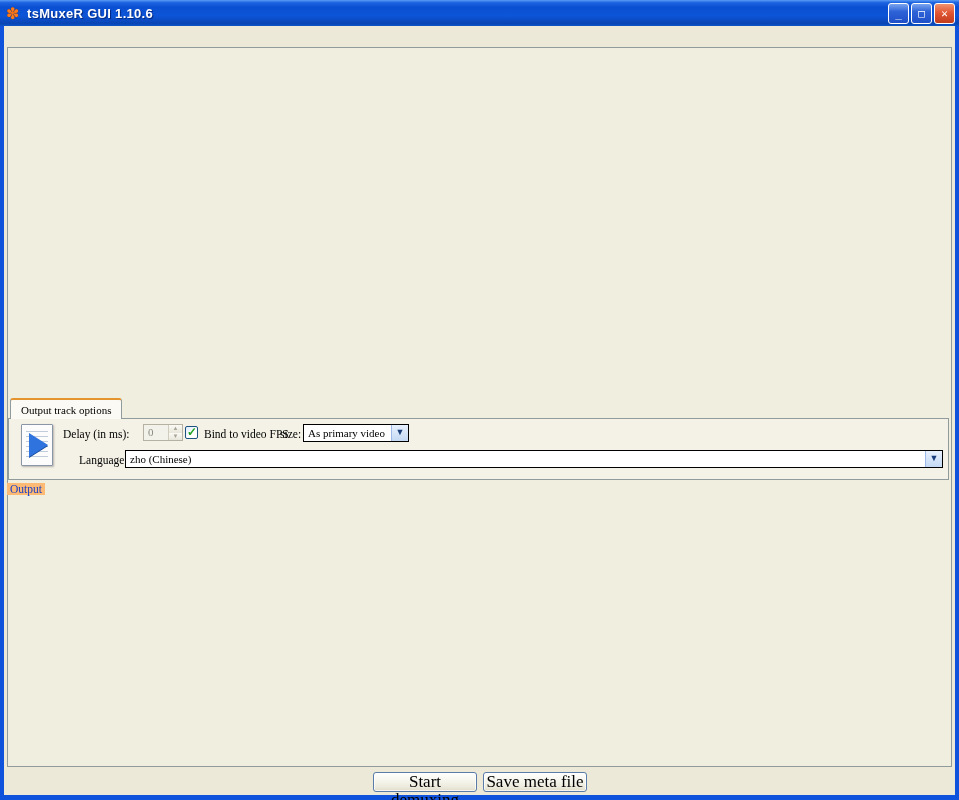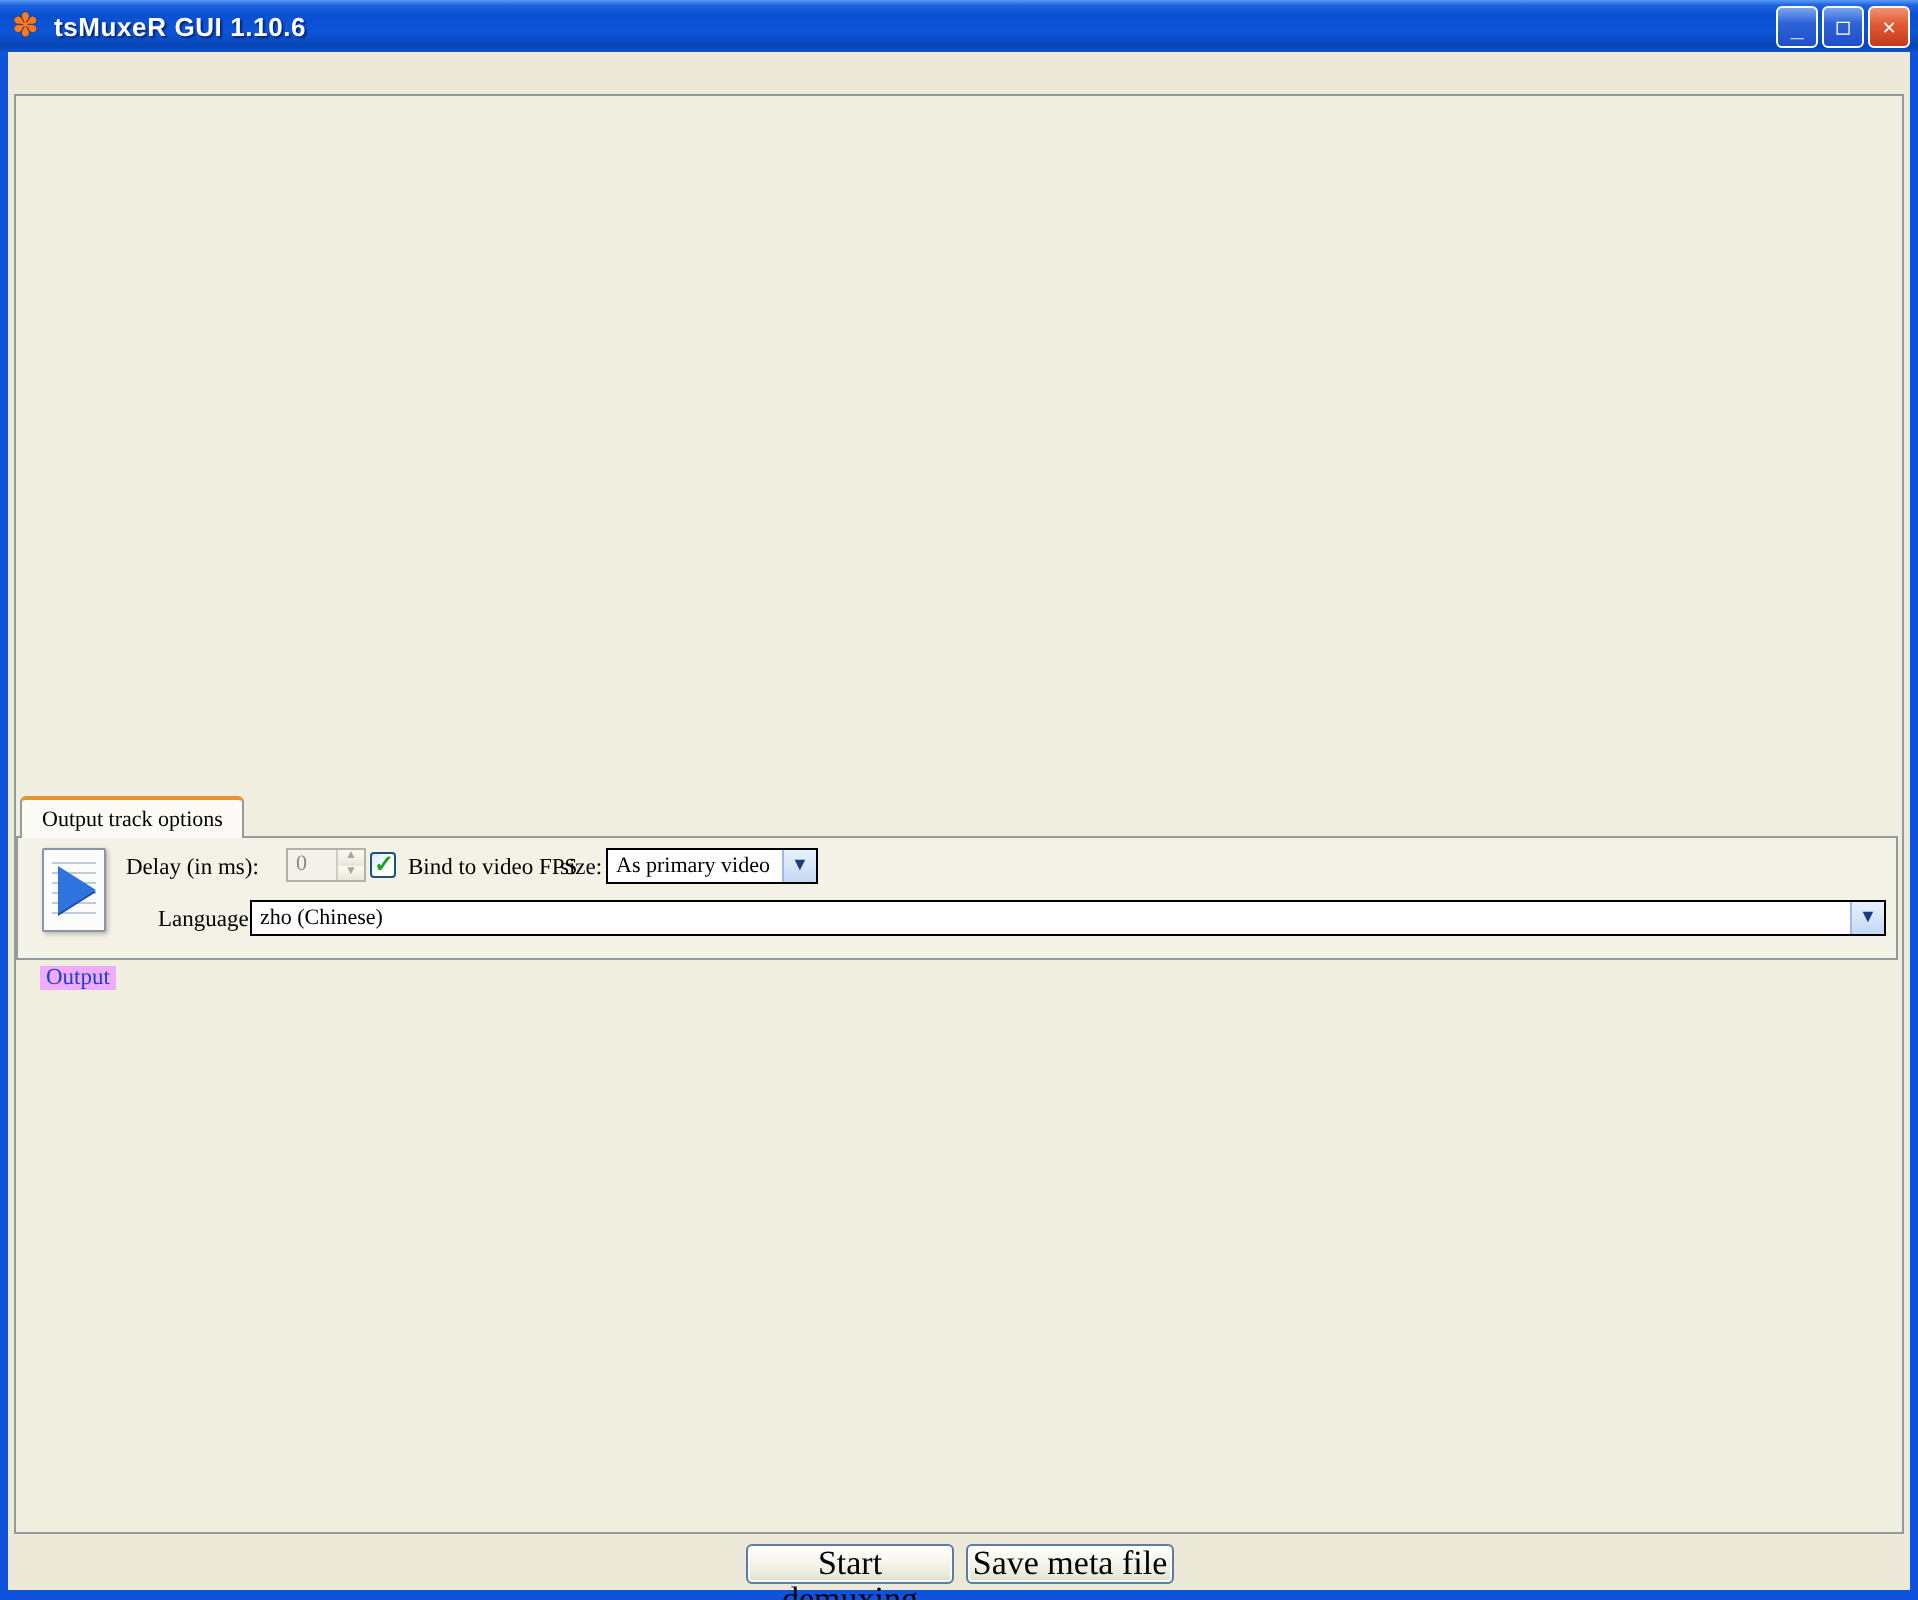--- a/index.html
+++ b/index.html
@@ -325,21 +325,21 @@
         <span class="dd-btn">▼</span>
       </div>
       <div class="lbl" style="left:70px; top:35px;">Language:</div>
       <div class="dropdown" style="left:116px; top:31px; width:818px;font-family:Liberation Serif, serif;">
         <span>zho (Chinese)</span>
         <span class="dd-btn">▼</span>
       </div>
     </div>
 
     <div class="groupbox"></div>
-    <div class="lbl blue-lbl" style="left:16px; top:457px; background:#f0abfc; padding:0 3px; z-index:5;">Output</div>
+    <div class="lbl blue-lbl" style="left:3px; top:457px; background:#fdba74; padding:0 3px; z-index:5;">Output</div>
     <div style="position:absolute; left:4px; top:463px; width:941px; height:54px;">
       <span class="radio-item" style="left:11px;">
           <span class="radio"></span>
           <span>TS muxing</span>
         </span>
       <span class="radio-item" style="left:83px;">
           <span class="radio"></span>
           <span>M2TS muxing</span>
         </span>
       <span class="radio-item" style="left:166px;">

